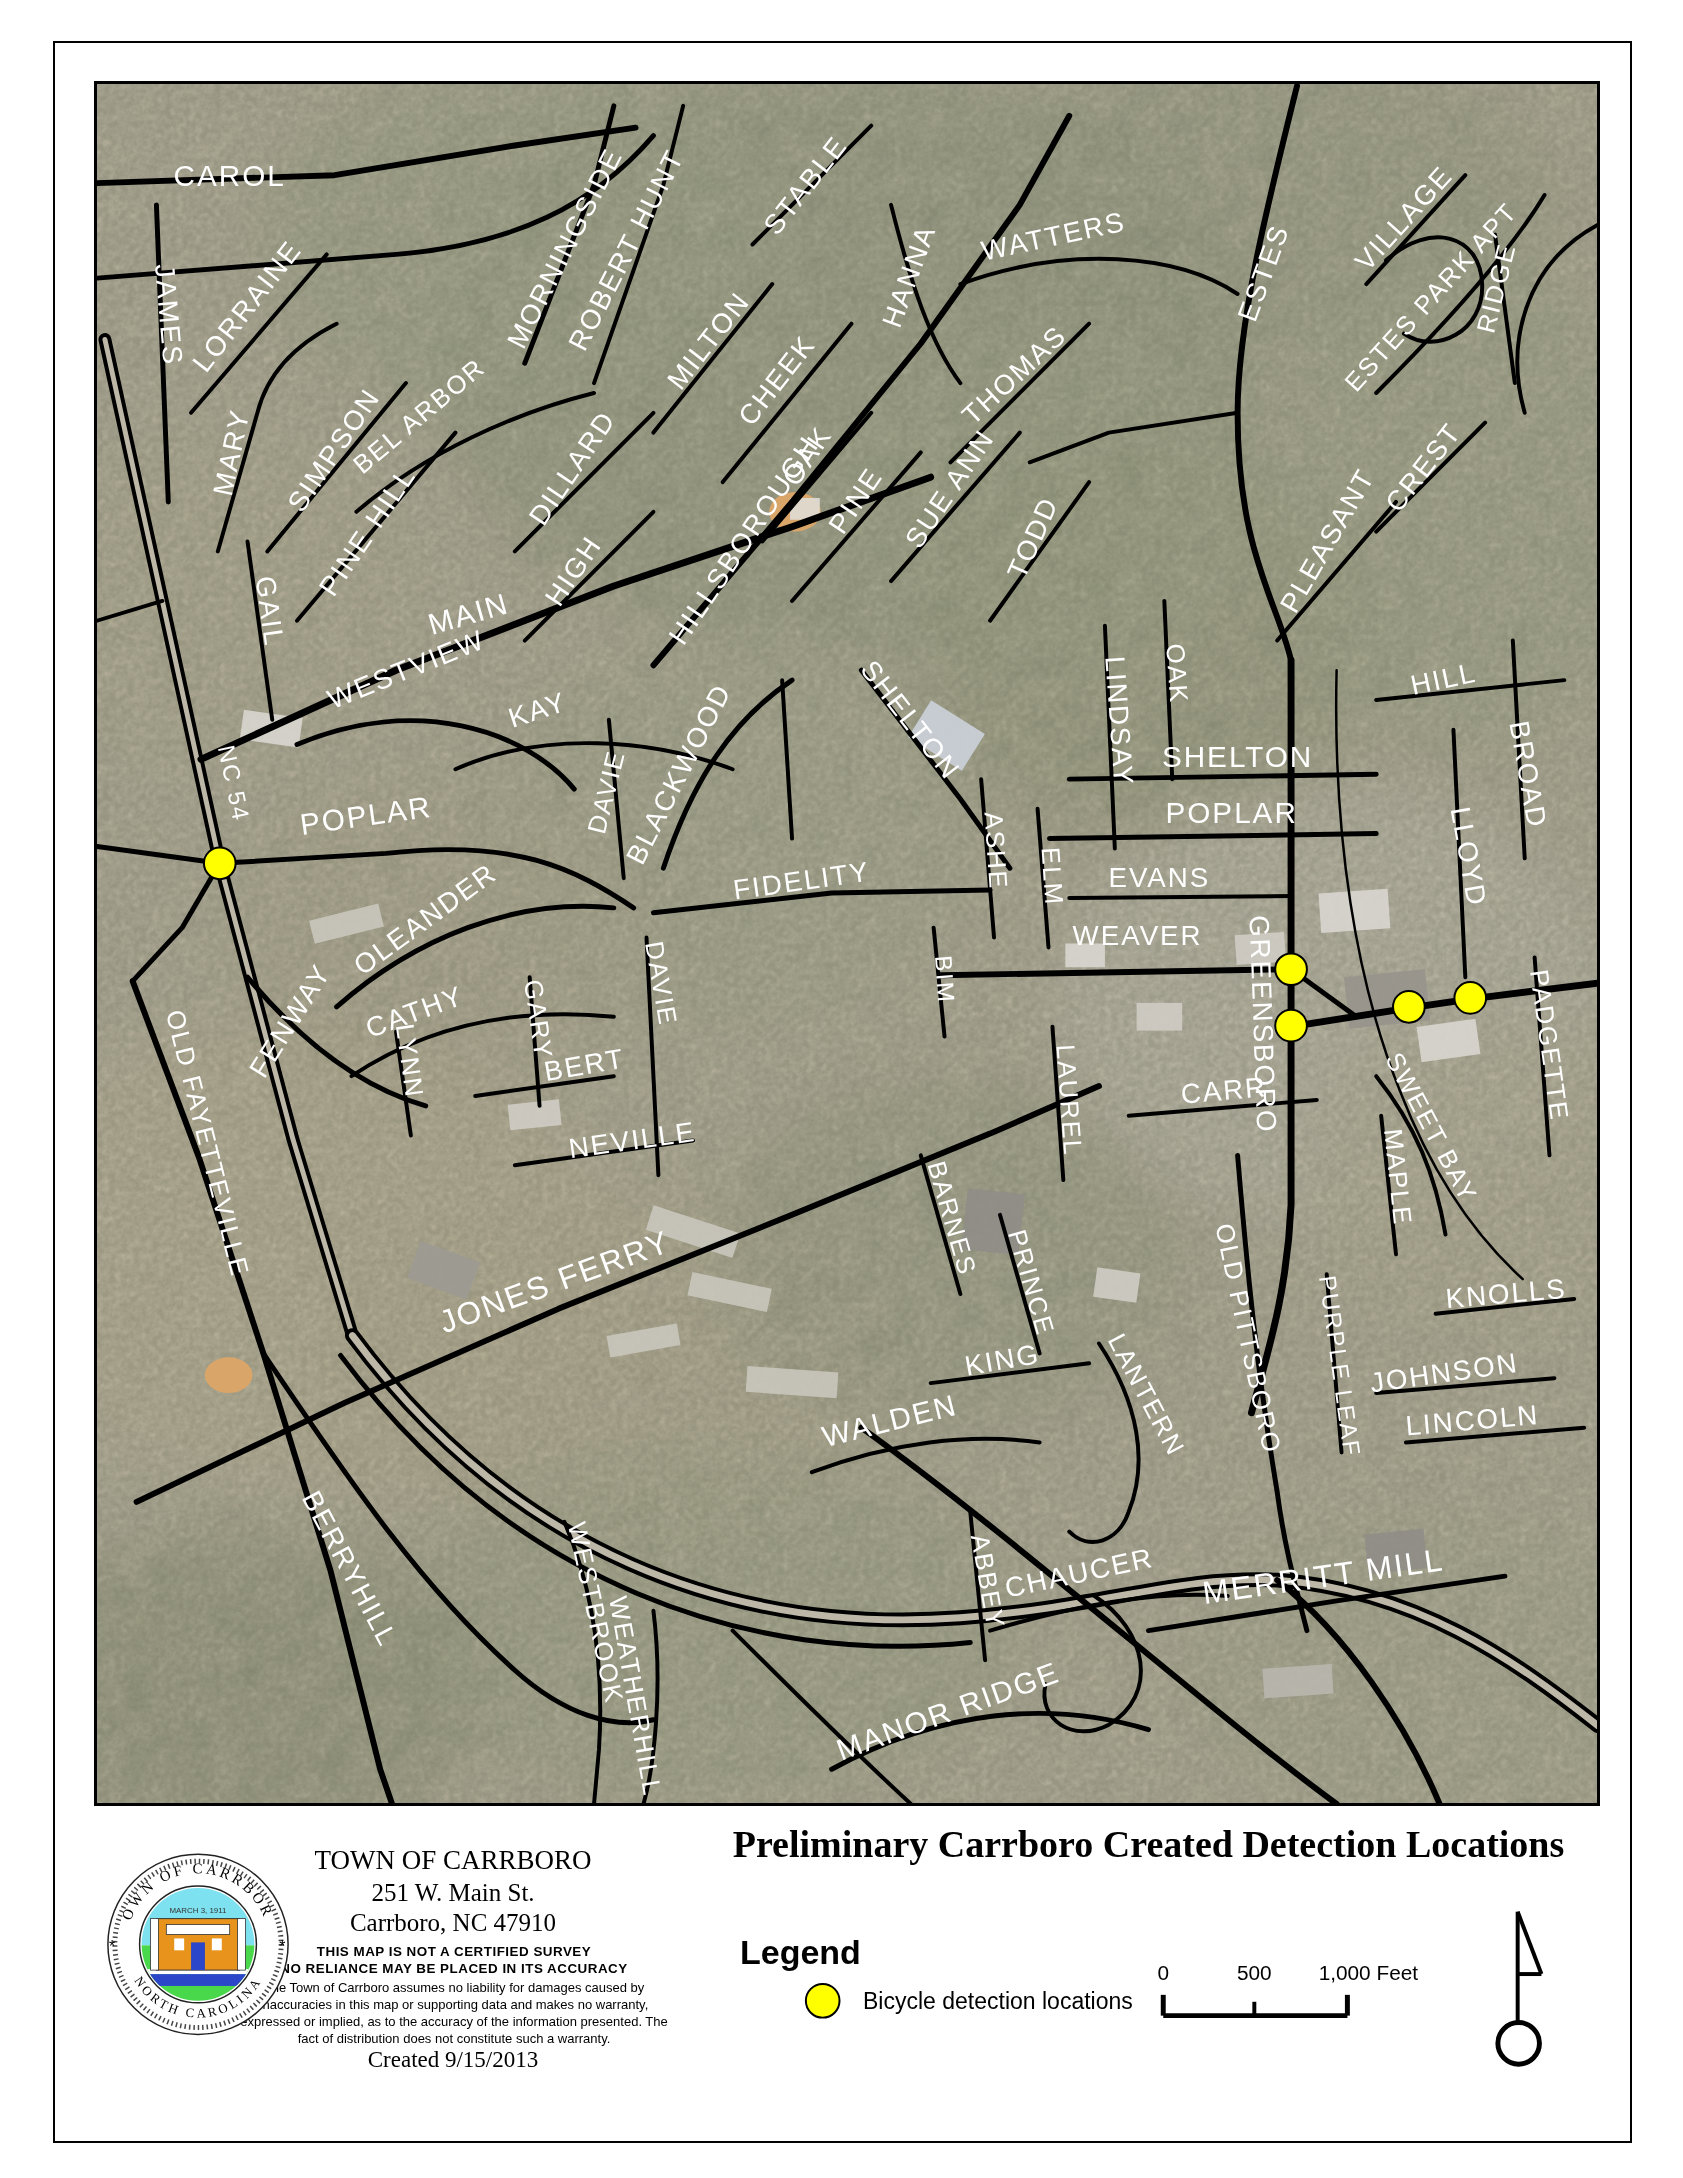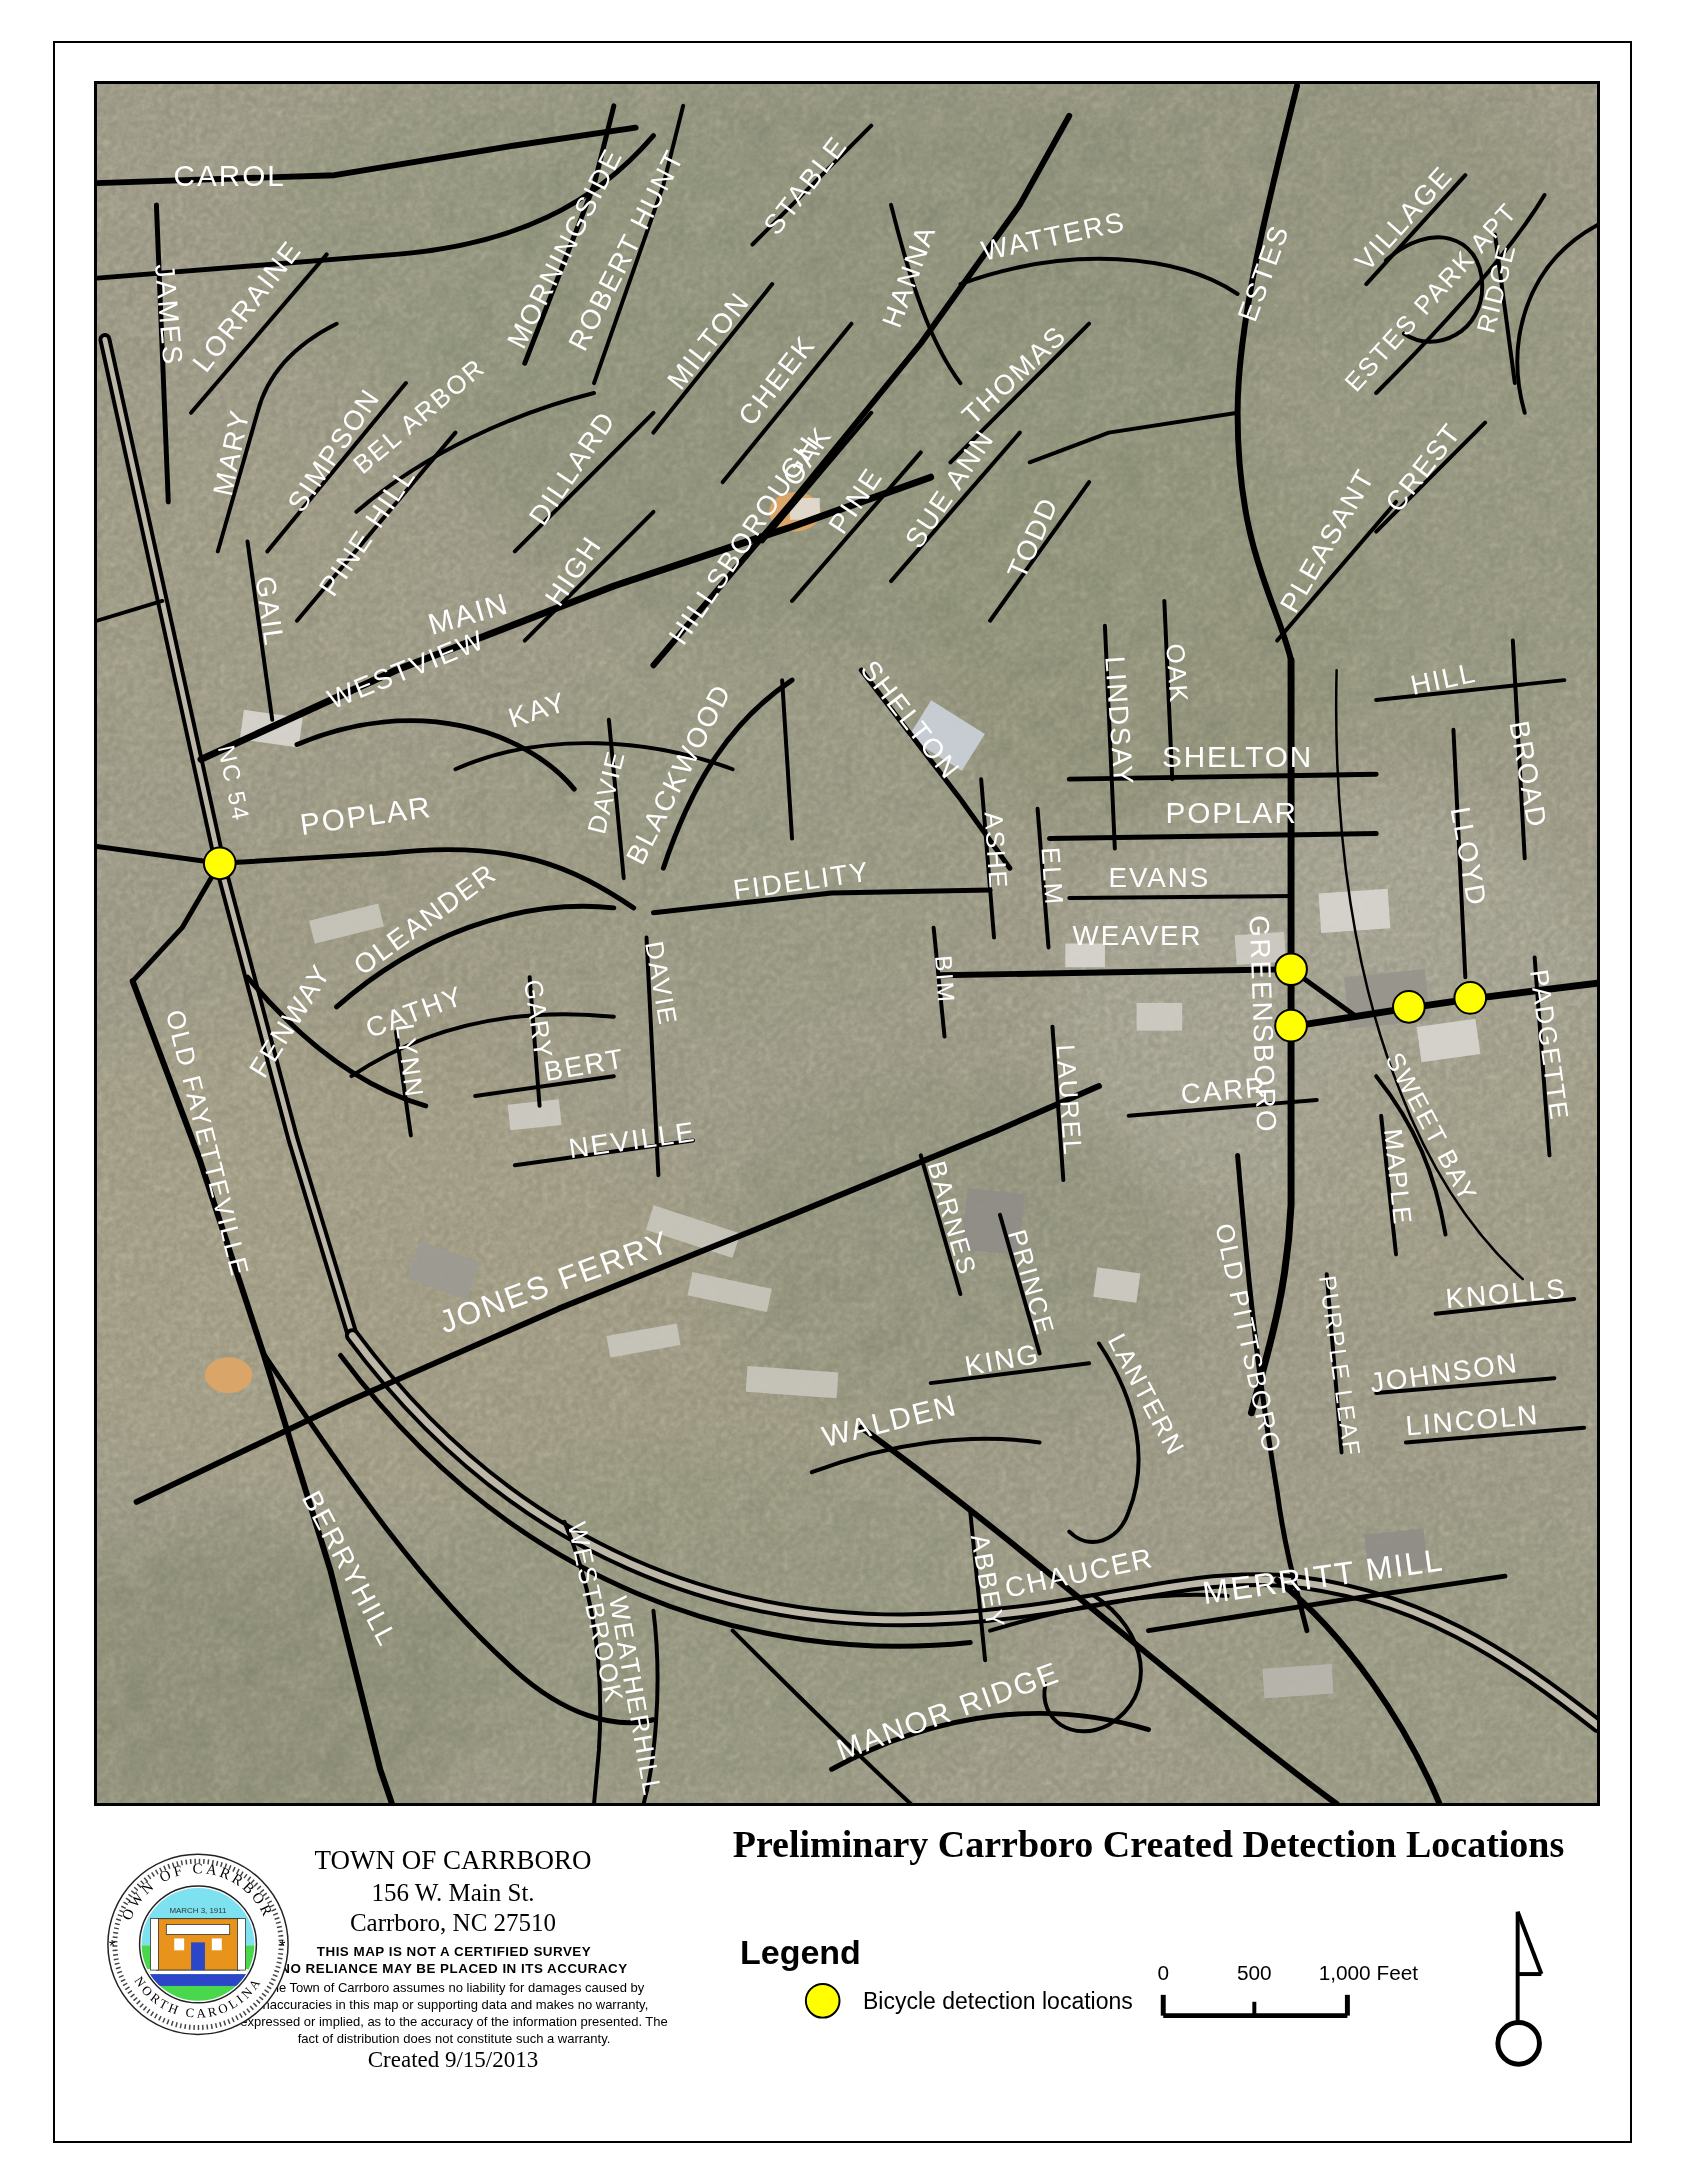--- a/index.html
+++ b/index.html
@@ -289,22 +289,22 @@
           <circle cx="124" cy="787" r="16" fill="#ffff00" stroke="#000" stroke-width="2"></circle>
           <circle cx="1206" cy="894" r="16" fill="#ffff00" stroke="#000" stroke-width="2"></circle>
           <circle cx="1206" cy="951" r="16" fill="#ffff00" stroke="#000" stroke-width="2"></circle>
           <circle cx="1325" cy="932" r="16" fill="#ffff00" stroke="#000" stroke-width="2"></circle>
           <circle cx="1387" cy="923" r="16" fill="#ffff00" stroke="#000" stroke-width="2"></circle>
         </g>
       </svg>
   </div>
 
   <div class="footer-text town-name">TOWN OF CARRBORO</div>
-  <div class="footer-text town-addr1">156 W. Main St.</div>
-  <div class="footer-text town-addr2">Carrboro, NC 27510</div>
+  <div class="footer-text town-addr1">251 W. Main St.</div>
+  <div class="footer-text town-addr2">Carrboro, NC 47910</div>
   <div class="footer-text disc-bold1">THIS MAP IS NOT A CERTIFIED SURVEY</div>
   <div class="footer-text disc-bold2">NO RELIANCE MAY BE PLACED IN ITS ACCURACY</div>
   <div class="footer-text disc-small">The Town of Carrboro assumes no liability for damages caused by inaccuracies in this map or supporting data and makes no warranty, expressed or implied, as to the accuracy of the information presented. The fact of distribution does not constitute such a warranty.</div>
   <div class="footer-text created">Created 9/15/2013</div>
 
   <div class="footer-text map-title">Preliminary Carrboro Created Detection Locations</div>
 
   <div class="legend-title">Legend</div>
   <div class="legend-label">Bicycle detection locations</div>
 

